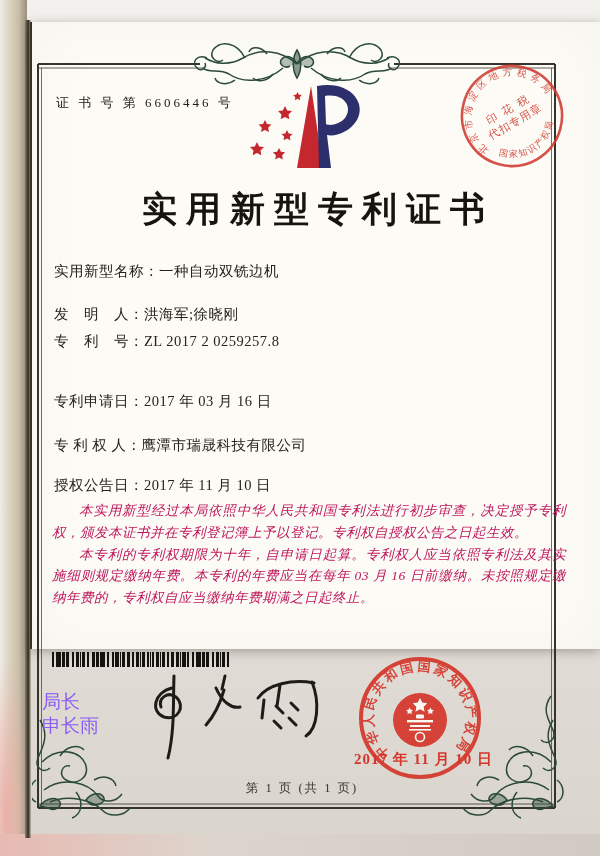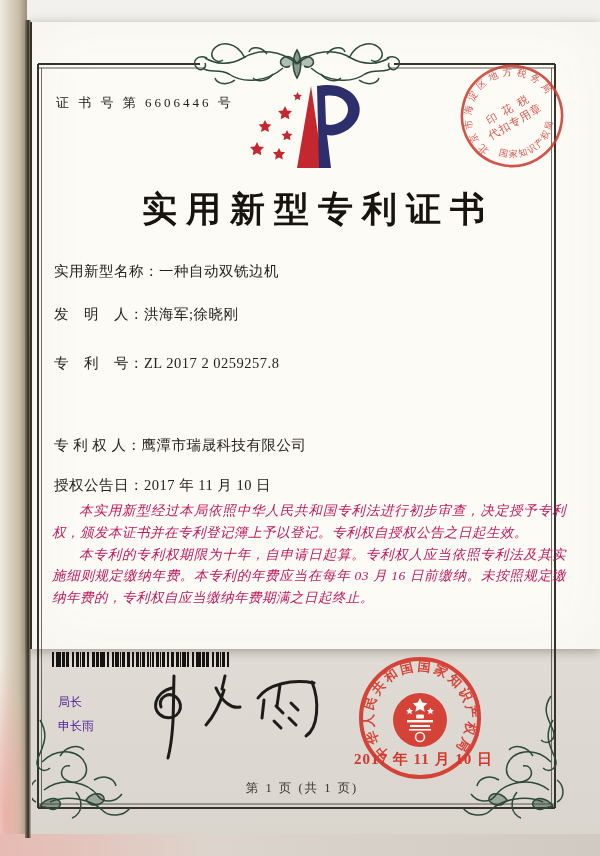--- a/index.html
+++ b/index.html
@@ -29,21 +29,21 @@
   .field{left:22px;width:520px;font-size:14.5px;color:#26231e;letter-spacing:.5px;white-space:nowrap;}
   .field .lab{display:inline-block;}
   .paras{left:20px;top:478px;width:514px;font-size:13.5px;line-height:21.8px;color:#be185d;
          text-align:justify;font-style:italic;letter-spacing:.5px;}
   .paras p{margin:0;text-indent:2em;}
   .barcode{left:20px;top:630px;width:178px;height:15px;
       background:
         repeating-linear-gradient(90deg,#15130f 0 2px,transparent 2px 5px),
         repeating-linear-gradient(90deg,#15130f 0 1px,transparent 1px 4px),
         repeating-linear-gradient(90deg,#15130f 0 1px,transparent 1px 7px);}
-  .director{left:26px;top:668px;font-size:12px;color:#4c1d95;line-height:24px;}
+  .director{left:10px;top:668px;font-size:19px;color:#8b5cf6;line-height:24px;}
   .signature{left:96px;top:646px;width:215px;height:96px;}
   .seal{left:312px;top:620px;width:152px;height:152px;opacity:.92;}
   .seal-date{left:322px;top:728px;width:160px;font-size:15px;font-weight:bold;
              color:#d5362b;letter-spacing:1px;}
   .tax-stamp{left:420px;top:34px;width:120px;height:120px;opacity:.88;}
   .footer{left:120px;top:758px;width:300px;text-align:center;font-size:12.5px;
           color:#3a362f;letter-spacing:2px;font-family:Liberation Serif, serif;}
 </style>
 </head>
 <body>
@@ -118,22 +118,25 @@
   </svg>
 
   <div class="abs title">实用新型专利证书</div>
 
   <div class="abs field" style="top:240px">
     <span class="lab">实用新型名称：</span><span>一种自动双铣边机</span>
   </div>
   <div class="abs field" style="top:283px">
     <span class="lab">发　明　人：</span><span>洪海军;徐晓刚</span>
   </div>
-  <div class="abs field" style="top:332px">
+  <div class="abs field" style="top:310px">
     <span class="lab">专　利　号：</span><span>ZL 2017 2 0259257.8</span>
+  </div>
+  <div class="abs field" style="top:370px">
+    <span class="lab">专利申请日：</span><span>2017 年 03 月 16 日</span>
   </div>
   <div class="abs field" style="top:414px">
     <span class="lab">专 利 权 人：</span><span>鹰潭市瑞晟科技有限公司</span>
   </div>
   <div class="abs field" style="top:454px">
     <span class="lab">授权公告日：</span><span>2017 年 11 月 10 日</span>
   </div>
 
   <div class="abs paras">
     <p>本实用新型经过本局依照中华人民共和国专利法进行初步审查，决定授予专利权，颁发本证书并在专利登记簿上予以登记。专利权自授权公告之日起生效。</p>

